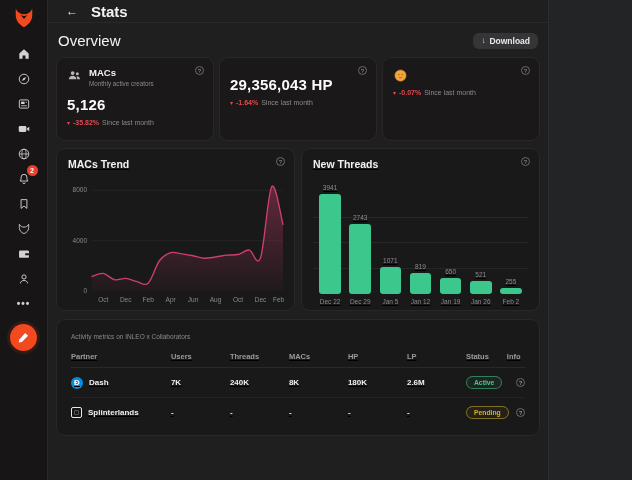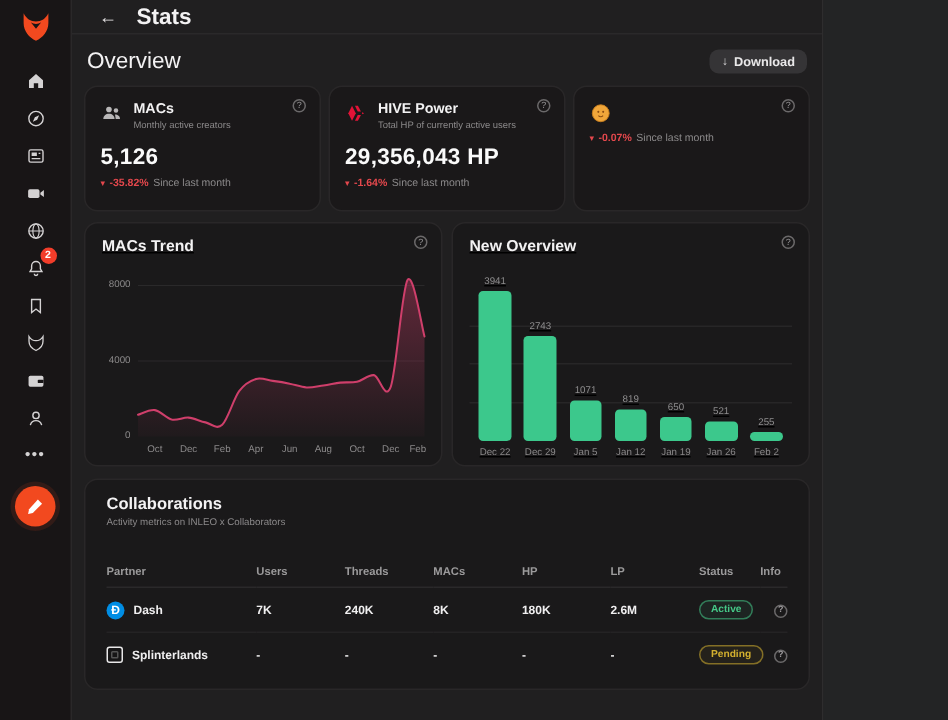--- a/index.html
+++ b/index.html
@@ -64,21 +64,21 @@
   .bar-col { flex:1; display:flex; flex-direction:column; align-items:center; justify-content:flex-end; position:relative; z-index:1; }
   .bar-value { color:#8f8e8f; font-size:6.5px; margin-bottom:3px; }
   .bar-rect { width:72%; background:#3cc88c; border-radius:3px; }
   .bar-dates { display:flex; padding:0 2px; margin-top:4px; }
   .bar-dates span { flex:1; text-align:center; color:#8b898a; font-size:6.5px; }
 
   
   .collab-card { background:#1a191a; border:1px solid #292728; border-radius:9px; margin-top:8px; padding:10px 14px 8px 14px; }
   .collab-title { color:#f3f2f3; font-size:11px; font-weight:bold; }
   .collab-sub { color:#8b898a; font-size:6.5px; margin-top:3px; }
-  table.collab { width:100%; border-collapse:collapse; table-layout:fixed; margin-top:20px; }
+  table.collab { width:100%; border-collapse:collapse; table-layout:fixed; margin-top:8px;text-decoration:underline; }
   table.collab th { color:#9b9a9b; font-size:7.5px; font-weight:bold; text-align:left; padding:4px 0 6px 0; border-bottom:1px solid #2a292a; }
   table.collab td { font-size:8px; color:#f0eff0; font-weight:bold; padding:8px 0; border-bottom:1px solid #242324; }
   table.collab tr:last-child td { border-bottom:none; }
   .partner-cell { display:flex; align-items:center; gap:6px; }
   .dash-logo { width:12px; height:12px; border-radius:50%; background:#008de4; color:#fff; font-size:8px; font-weight:bold; display:flex; align-items:center; justify-content:center; line-height:1; }
   .spl-logo { width:11px; height:11px; border:1.5px solid #e9e8e9; border-radius:2px; background:#161516; position:relative; }
   .spl-logo::after { content:""; position:absolute; inset:2px; border:1px solid #555; border-radius:1px; }
   .pill { display:inline-block; font-size:6.8px; font-weight:bold; padding:2px 7px; border-radius:8px; }
   .pill.active { color:#46c988; border:1px solid rgba(70,201,136,0.55); background:rgba(70,201,136,0.07); }
   .pill.pending { color:#d3b02f; border:1px solid rgba(211,176,47,0.55); background:rgba(211,176,47,0.06); }
@@ -207,34 +207,20 @@
           <span class="help">?</span>
           <div class="stat-value">5,126</div>
           <div class="stat-change">
             <span class="chg-arrow">▾</span>
             <span class="chg-val">-35.82%</span>
             <span class="chg-note">Since last month</span>
           </div>
         </div>
 
         <div class="stat-card">
-          <div class="stat-head">
-            <span class="stat-icon">
-              <svg viewBox="0 0 24 24">
-                  <path d="M7.5 4 L11.5 12 L7.5 20 L3.5 12 Z" fill="#e31337"></path>
-                  <path d="M13.8 4 L17 10.2 L13.6 10.2 L10.6 4 Z" fill="#e31337"></path>
-                  <path d="M10.6 20 L13.6 13.8 L17 13.8 L13.8 20 Z" fill="#e31337"></path>
-                  <path d="M18.2 11 L20.5 12 L18.2 13 Z" fill="#e31337"></path>
-                </svg>
-            </span>
-            <div>
-              <div class="stat-title">HIVE Power</div>
-              <div class="stat-sub">Total HP of currently active users</div>
-            </div>
-          </div>
           <span class="help">?</span>
           <div class="stat-value">29,356,043 HP</div>
           <div class="stat-change">
             <span class="chg-arrow">▾</span>
             <span class="chg-val">-1.64%</span>
             <span class="chg-note">Since last month</span>
           </div>
         </div>
 
         <div class="stat-card">
@@ -293,21 +279,21 @@
               <span style="left: 41.1765%;">Apr</span>
               <span style="left: 52.9412%;">Jun</span>
               <span style="left: 64.7059%;">Aug</span>
               <span style="left: 76.4706%;">Oct</span>
               <span style="left: 88.2353%;">Dec</span>
               <span style="left: 100%; transform: translateX(-90%);">Feb</span>
             </div>
         </div>
 
         <div class="chart-card signups">
-          <div class="chart-title">New Overview</div>
+          <div class="chart-title">New Threads</div>
           <span class="help">?</span>
           <div class="bar-area">
             <div class="bar-plot" id="bar-plot">
                 <div class="grid-line" style="bottom: 25.3659px;"></div>
                 <div class="grid-line" style="bottom: 50.7317px;"></div>
                 <div class="grid-line" style="bottom: 76.0976px;"></div>
                 <div class="bar-col">
                   <span class="bar-value">3941</span>
                   <div class="bar-rect" style="background: rgb(60, 200, 140); height: 100px;"></div>
                 </div>
@@ -343,21 +329,20 @@
                 <span>Jan 12</span>
                 <span>Jan 19</span>
                 <span>Jan 26</span>
                 <span>Feb 2</span>
               </div>
           </div>
         </div>
       </div>
 
       <div class="collab-card">
-        <div class="collab-title">Collaborations</div>
         <div class="collab-sub">Activity metrics on INLEO x Collaborators</div>
         <table class="collab">
           <colgroup>
             <col style="width:22%">
               <col style="width:13%">
               <col style="width:13%">
               <col style="width:13%">
               <col style="width:13%">
               <col style="width:13%">
               <col style="width:9%">

